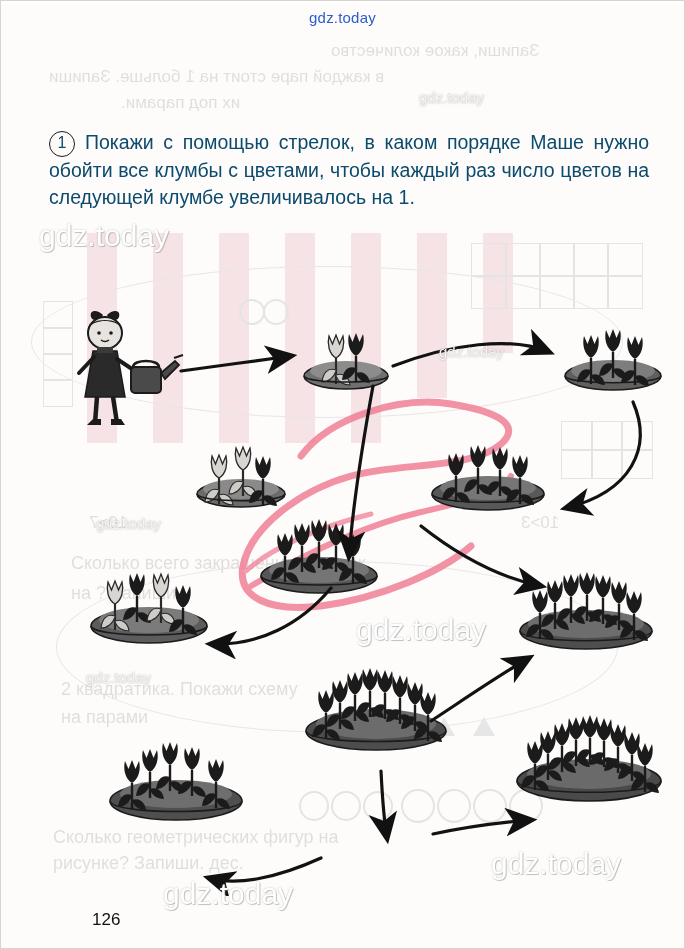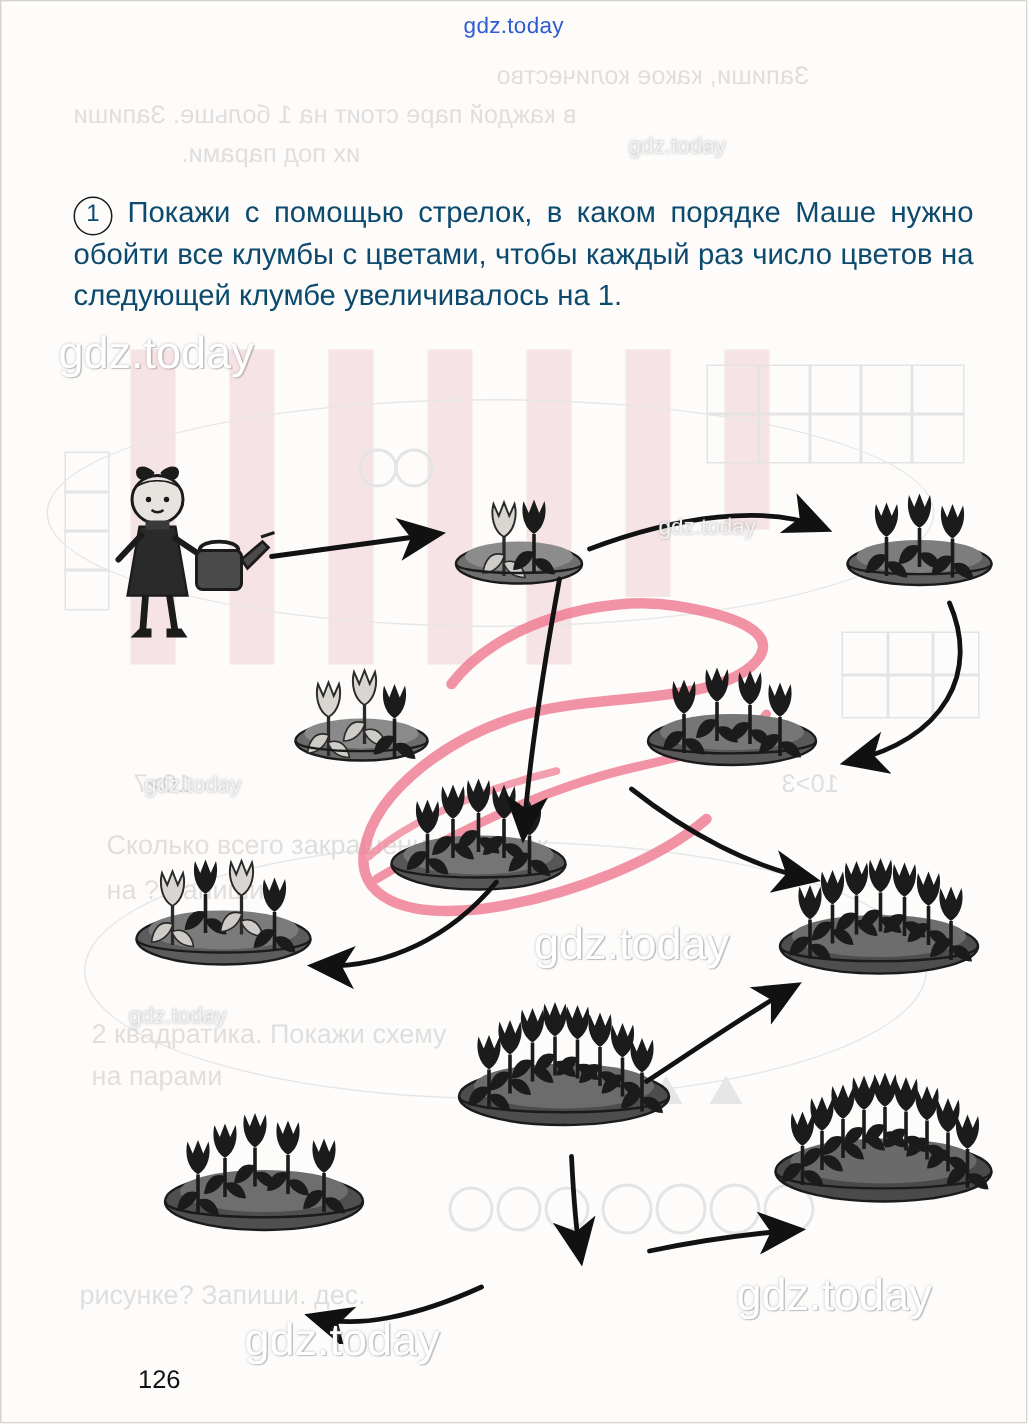--- a/index.html
+++ b/index.html
@@ -205,20 +205,21 @@
 
     <div class="bk-text" style="left:330px; top:40px;  font-size:17px;">Запиши, какое количество</div>
     <div class="bk-text" style="left:48px;  top:66px;  font-size:17px;">в каждой паре стоит на 1 больше. Запиши</div>
     <div class="bk-text" style="left:120px; top:92px;  font-size:17px;">их под парами.</div>
     <div class="bk-text" style="left:520px; top:512px; font-size:17px;">10&gt;3</div>
     <div class="bk-text" style="left:88px;  top:512px; font-size:17px;">10&gt;7</div>
     <div class="bk-text" style="left:70px;  top:552px; font-size:18px; transform:none;">Сколько всего закрашенных клеток</div>
     <div class="bk-text" style="left:70px;  top:582px; font-size:18px; transform:none;">на ?  Запиши.</div>
     <div class="bk-text" style="left:60px;  top:678px; font-size:18px; transform:none;">2  квадратика.  Покажи схему</div>
     <div class="bk-text" style="left:60px;  top:706px; font-size:18px; transform:none;">на парами</div>
+    <div class="bk-text" style="left:52px;  top:826px; font-size:18px; transform:none;">Сколько  геометрических  фигур  на</div>
     <div class="bk-text" style="left:52px;  top:852px; font-size:18px; transform:none;">рисунке? Запиши.        дес.</div>
   </div>
 
   <div class="header-rule"></div>
 
   <div class="brand-top">gdz.today</div>
 
 
   <div class="task">
     <span class="num">1</span><span>Покажи с помощью стрелок, в каком порядке Маше нужно обойти все клумбы с цветами, чтобы каждый раз число цветов на следующей клумбе увеличивалось на 1.</span>

